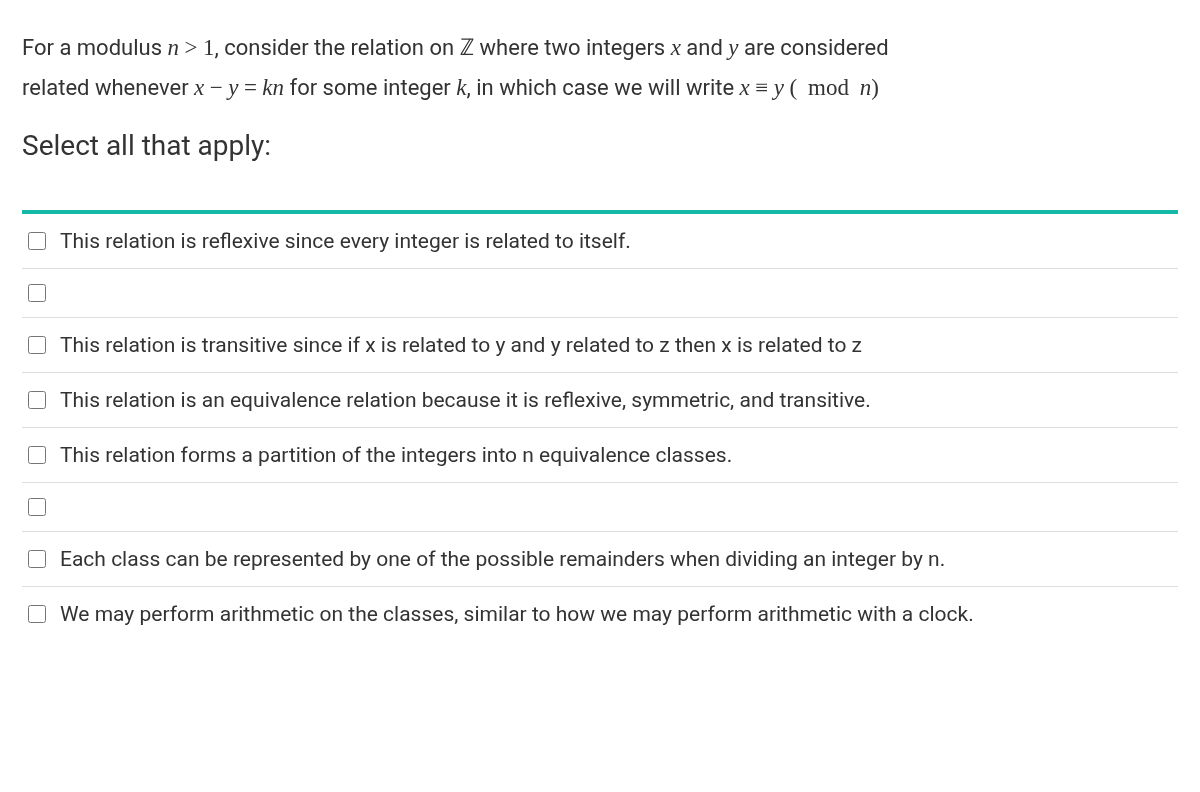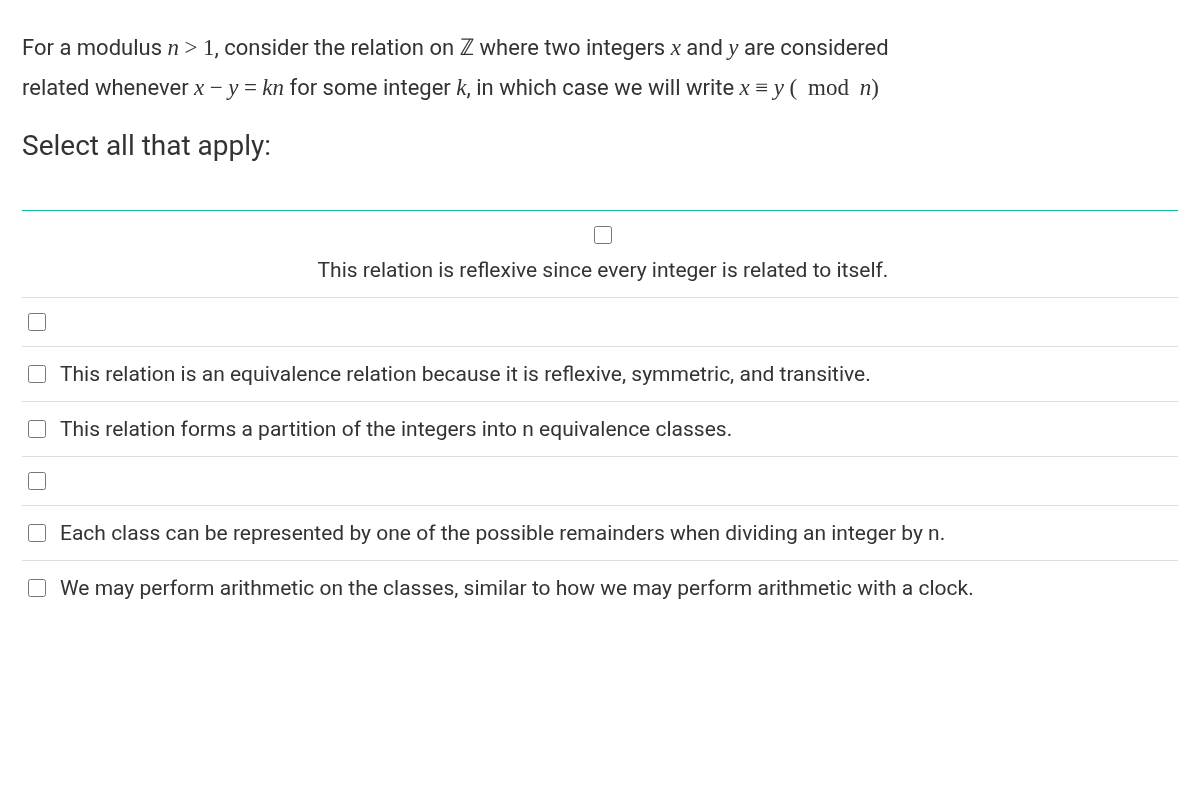--- a/index.html
+++ b/index.html
@@ -45,22 +45,21 @@
   .option-row {
     display: flex;
     align-items: center;
     border-bottom: 1px solid #ddd;
     padding: 15px 0 15px 6px;
     font-size: 21px;
     color: #333;
     gap: 14px;
   }
   .option-row:first-child {
-    border-top: 1px solid #14b8a6;
-    flex-direction: column;
+    border-top: 4px solid #14b8a6;
   }
   .option-row:last-child {
     border-bottom: none;
   }
   input[type="checkbox"] {
     width: 18px;
     height: 18px;
     margin: 0;
     flex-shrink: 0;
     accent-color: #555;
@@ -94,20 +93,24 @@
   <div class="options">
     <label class="option-row">
       <input type="checkbox" style="">
       <span class="option-label">This relation is reflexive since every integer is related to itself.</span>
     </label>
     <label class="option-row">
       <input type="checkbox" style="">
     </label>
     <label class="option-row">
       <input type="checkbox" style="">
+      <span class="option-label">This relation is transitive since if x is related to y and y related to z then x is related to z</span>
+    </label>
+    <label class="option-row">
+      <input type="checkbox" style="">
       <span class="option-label">This relation is an equivalence relation because it is reflexive, symmetric, and transitive.</span>
     </label>
     <label class="option-row">
       <input type="checkbox" style="">
       <span class="option-label">This relation forms a partition of the integers into n equivalence classes.</span>
     </label>
     <label class="option-row">
       <input type="checkbox" style="">
     </label>
     <label class="option-row">

